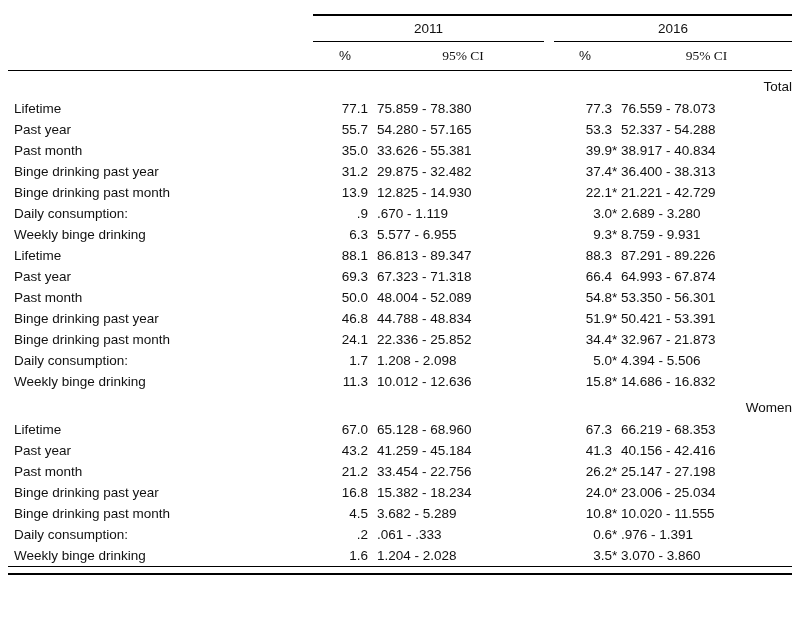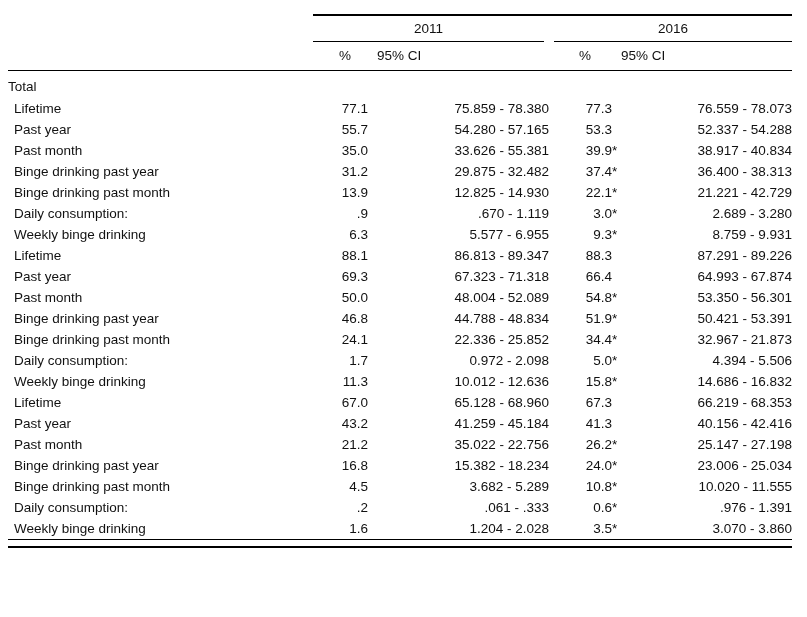--- a/index.html
+++ b/index.html
@@ -37,31 +37,31 @@
   .g2011 .spanner { margin-right: 5px; }
   .g2016 .spanner { margin-left: 5px; text-align: center; }
 
   .measures-row th, .measures-row td { border-bottom: 1.5px solid #000; }
   .measures-row th {
     font-weight: normal;
     padding: 6px 0 6px;
     line-height: 16px;
   }
   .measures-row th.h-pct { text-align: center; }
-  .measures-row th.h-ci  { text-align: left; }
+  .measures-row th.h-ci  { text-align: center; font-family: Liberation Serif, serif; }
 
   .section-row td {
     padding: 8px 0 3px;
     line-height: 16px;
-    text-align: left;
+    text-align: right;
   }
   .data-row td { padding: 2.5px 0; line-height: 16px; }
   .data-row td.label { text-align: left; padding-left: 6px; margin-top: 14px; }
   .data-row td.pct { text-align: right; padding-right: 2px; white-space: nowrap; }
-  .data-row td.ci  { text-align: right; white-space: nowrap; }
+  .data-row td.ci  { text-align: left; white-space: nowrap; }
   .ast { display: inline-block; width: 7px; text-align: left; }
 
   tbody tr.last-data-row td { border-bottom: 1.5px solid #000; }
 
   .end-rule {
     width: 784px;
     margin-top: 6px;
     border-top: 2px solid #000;
     height: 0;
   }
@@ -181,49 +181,52 @@
         <tr class="data-row">
           <td class="label">Binge drinking past month</td>
           <td class="pct"><span class="num">24.1</span><span class="ast"></span></td>
           <td class="ci">22.336 - 25.852</td>
           <td class="pct"><span class="num">34.4</span><span class="ast">*</span></td>
           <td class="ci">32.967 - 21.873</td>
         </tr>
         <tr class="data-row">
           <td class="label">Daily consumption:</td>
           <td class="pct"><span class="num">1.7</span><span class="ast"></span></td>
-          <td class="ci">0.972 - 2.098</td>
+          <td class="ci">1.208 - 2.098</td>
           <td class="pct"><span class="num">5.0</span><span class="ast">*</span></td>
           <td class="ci">4.394 - 5.506</td>
         </tr>
         <tr class="data-row">
           <td class="label">Weekly binge drinking</td>
           <td class="pct"><span class="num">11.3</span><span class="ast"></span></td>
           <td class="ci">10.012 - 12.636</td>
           <td class="pct"><span class="num">15.8</span><span class="ast">*</span></td>
           <td class="ci">14.686 - 16.832</td>
         </tr>
+        <tr class="section-row">
+          <td colspan="5">Women</td>
+        </tr>
         <tr class="data-row">
           <td class="label">Lifetime</td>
           <td class="pct"><span class="num">67.0</span><span class="ast"></span></td>
           <td class="ci">65.128 - 68.960</td>
           <td class="pct"><span class="num">67.3</span><span class="ast"></span></td>
           <td class="ci">66.219 - 68.353</td>
         </tr>
         <tr class="data-row">
           <td class="label">Past year</td>
           <td class="pct"><span class="num">43.2</span><span class="ast"></span></td>
           <td class="ci">41.259 - 45.184</td>
           <td class="pct"><span class="num">41.3</span><span class="ast"></span></td>
           <td class="ci">40.156 - 42.416</td>
         </tr>
         <tr class="data-row">
           <td class="label">Past month</td>
           <td class="pct"><span class="num">21.2</span><span class="ast"></span></td>
-          <td class="ci">35.022 - 22.756</td>
+          <td class="ci">33.454 - 22.756</td>
           <td class="pct"><span class="num">26.2</span><span class="ast">*</span></td>
           <td class="ci">25.147 - 27.198</td>
         </tr>
         <tr class="data-row">
           <td class="label">Binge drinking past year</td>
           <td class="pct"><span class="num">16.8</span><span class="ast"></span></td>
           <td class="ci">15.382 - 18.234</td>
           <td class="pct"><span class="num">24.0</span><span class="ast">*</span></td>
           <td class="ci">23.006 - 25.034</td>
         </tr>

